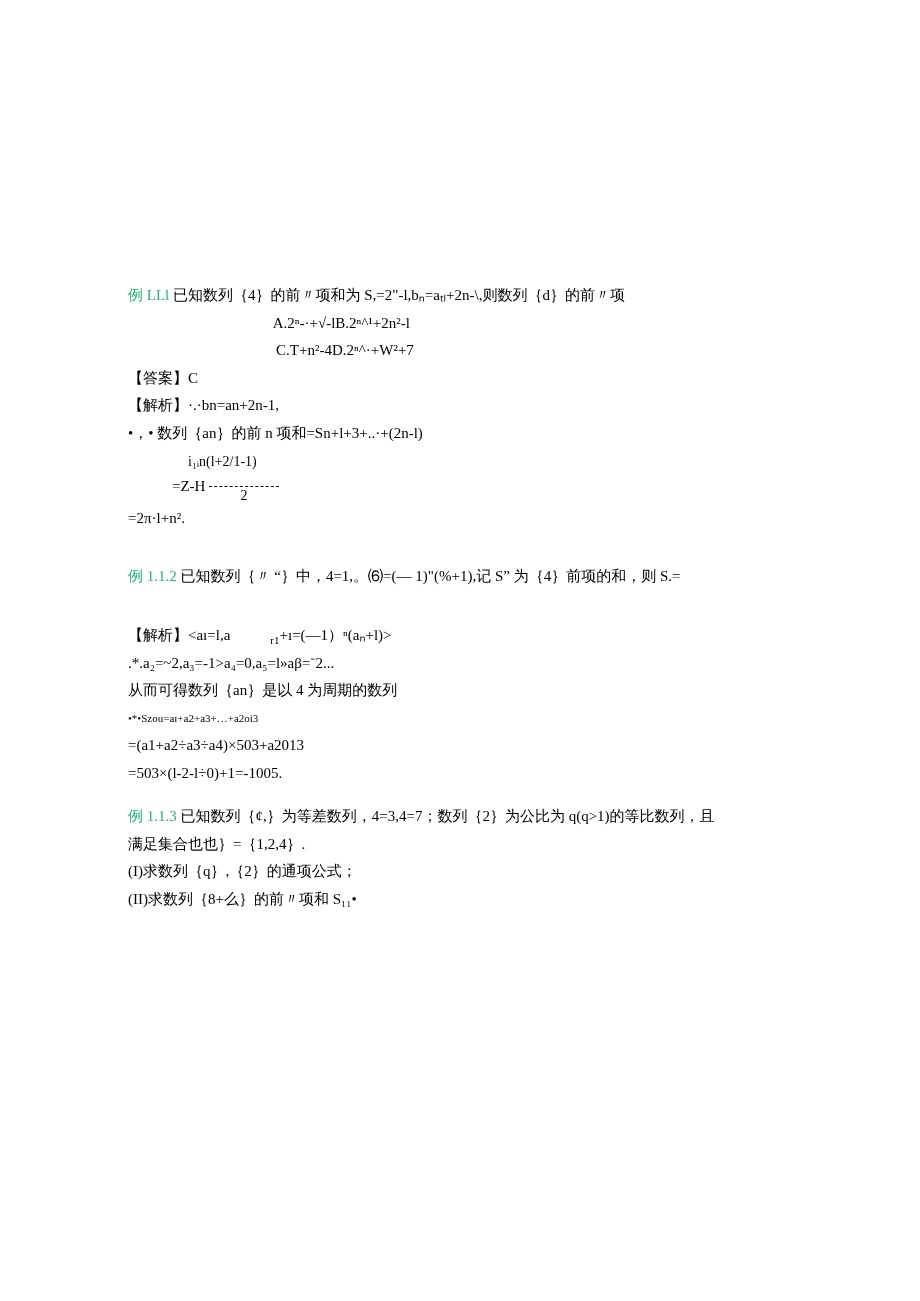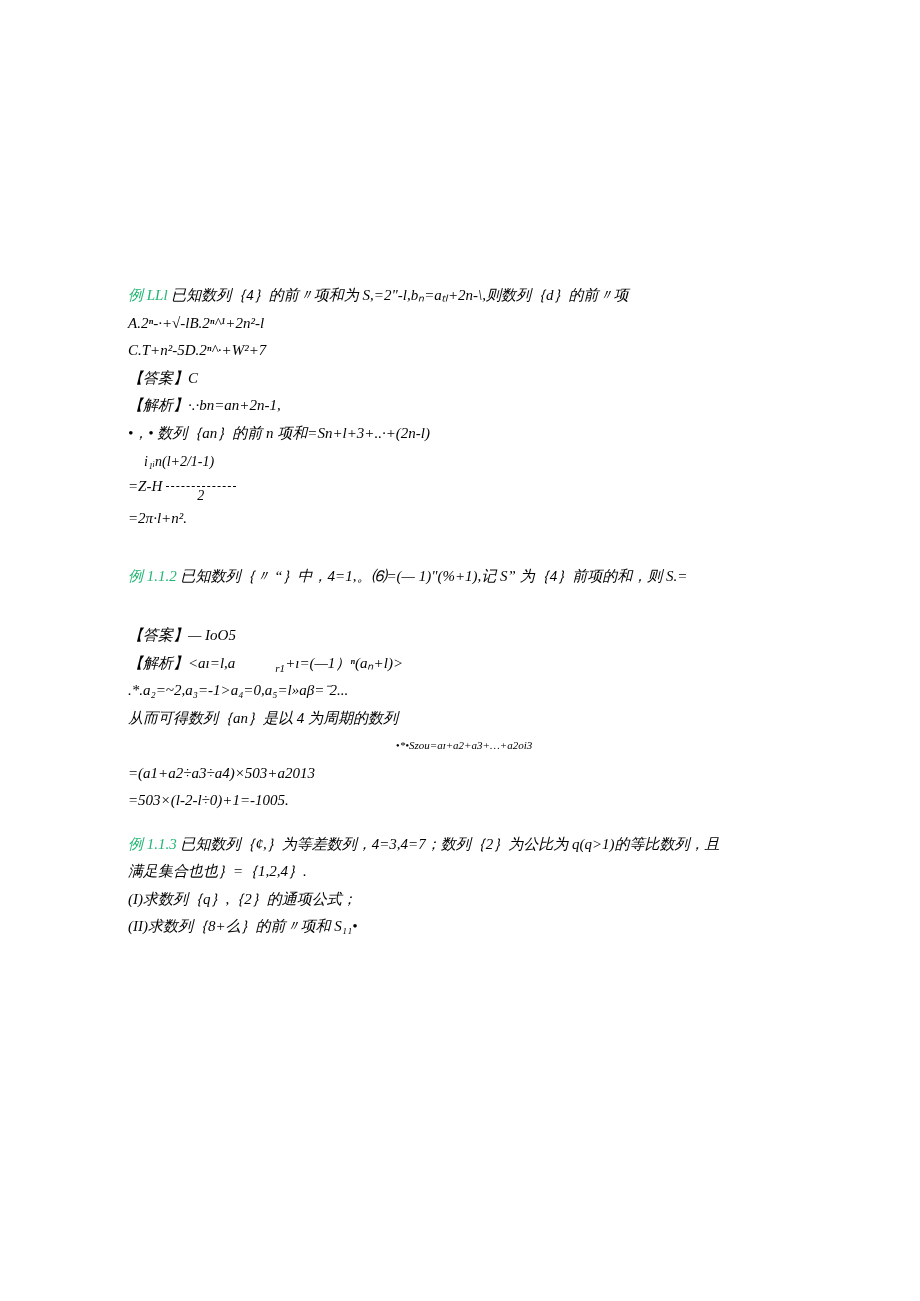--- a/index.html
+++ b/index.html
@@ -9,32 +9,31 @@
     font-family: "SimSun", "Songti SC", serif;
     font-size: 15px;
     color: #000000;
     line-height: 1.7;
   }
   .page {
     width: 920px;
     min-height: 1301px;
     box-sizing: border-box;
     padding: 283px 120px 0 128px;
-    font-style: italic;
   }
   .label {
     color: #22b573;
     font-family: "SimSun", serif;
   }
   .row {
     margin-bottom: 2px;
   }
   .choice-row {
     display: flex;
-    justify-content: flex-start;
+    justify-content: center;
     margin-bottom: 2px;
   }
   .choice-row > span:last-child {
     width: 320px;
   }
   .frac-row {
     margin-left: 0;
     margin-bottom: 2px;
   }
   .frac {
@@ -61,56 +60,55 @@
 
   <div class="row">
     <span class="label">例 LLl</span><span> 已知数列｛4｝的前〃项和为 S,=2"‑l,bₙ=aₜₗ+2n‑\,则数列｛d｝的前〃项</span>
   </div>
 
   <div class="choice-row">
     <span>A.2ⁿ‑·+√‑l</span>
     <span>B.2ⁿ^¹+2n²‑l</span>
   </div>
   <div class="choice-row">
-    <span>C.T+n²-5</span>
+    <span>C.T+n²-4</span>
     <span>D.2ⁿ^·+W²+7</span>
   </div>
 
   <div class="row">【答案】C</div>
   <div class="row">【解析】·.·bn=an+2n-1,</div>
   <div class="row">•，• 数列｛an｝的前 n 项和=Sn+l+3+..·+(2n-l)</div>
 
-  <div class="frac-row" style="line-height:1.2;">
+  <div class="frac-row" style="line-height:1.2;margin-left:44px;">
     <div style="height:4px;"></div>
     <span style="margin-left:16px;font-size:14px;">i₁ᵢn(l+2/1-1)</span><br>
     <span>=Z-H</span>
     <span class="frac">
       <span class="num">&nbsp;</span><br>
       <span class="den">2</span>
     </span>
   </div>
 
   <div class="row">=2π·l+n².</div>
 
   <div class="spacer-lg"></div>
 
   <div class="row">
     <span class="label">例 1.1.2</span><span> 已知数列｛〃 “｝中，4=1,。⑹=(— 1)"(%+1),记 S” 为｛4｝前项的和，则 S.=</span>
   </div>
 
   <div class="spacer-md"></div>
   <div class="spacer-md"></div>
 
-  <div class="row">【答案】— IoO5</div>
   <div class="row">
     <span>【解析】&lt;aı=l,a</span><sub>r1</sub><span>+ı=(—1）ⁿ(aₙ+l)&gt;</span>
   </div>
   <div class="row">.*.a₂=~2,a₃=-1&gt;a₄=0,a₅=l»aβ=⁻2...</div>
   <div class="row">从而可得数列｛an｝是以 4 为周期的数列</div>
-  <div class="row" style="font-size:11px;line-height:2.3;text-align:center;">•*•Szou=aɪ+a2+a3+…+a2oi3</div>
+  <div class="row" style="font-size:11px;line-height:2.3;">•*•Szou=aɪ+a2+a3+…+a2oi3</div>
   <div class="row">=(a1+a2÷a3÷a4)×503+a2013</div>
   <div class="row">=503×(l-2-l÷0)+1=-1005.</div>
 
   <div class="spacer-md"></div>
 
   <div class="row">
     <span class="label">例 1.1.3</span><span> 已知数列｛¢,｝为等差数列，4=3,4=7；数列｛2｝为公比为 q(q&gt;1)的等比数列，且</span>
   </div>
   <div class="row">满足集合也也｝=｛1,2,4｝.</div>
   <div class="row">(I)求数列｛q｝,｛2｝的通项公式；</div>

